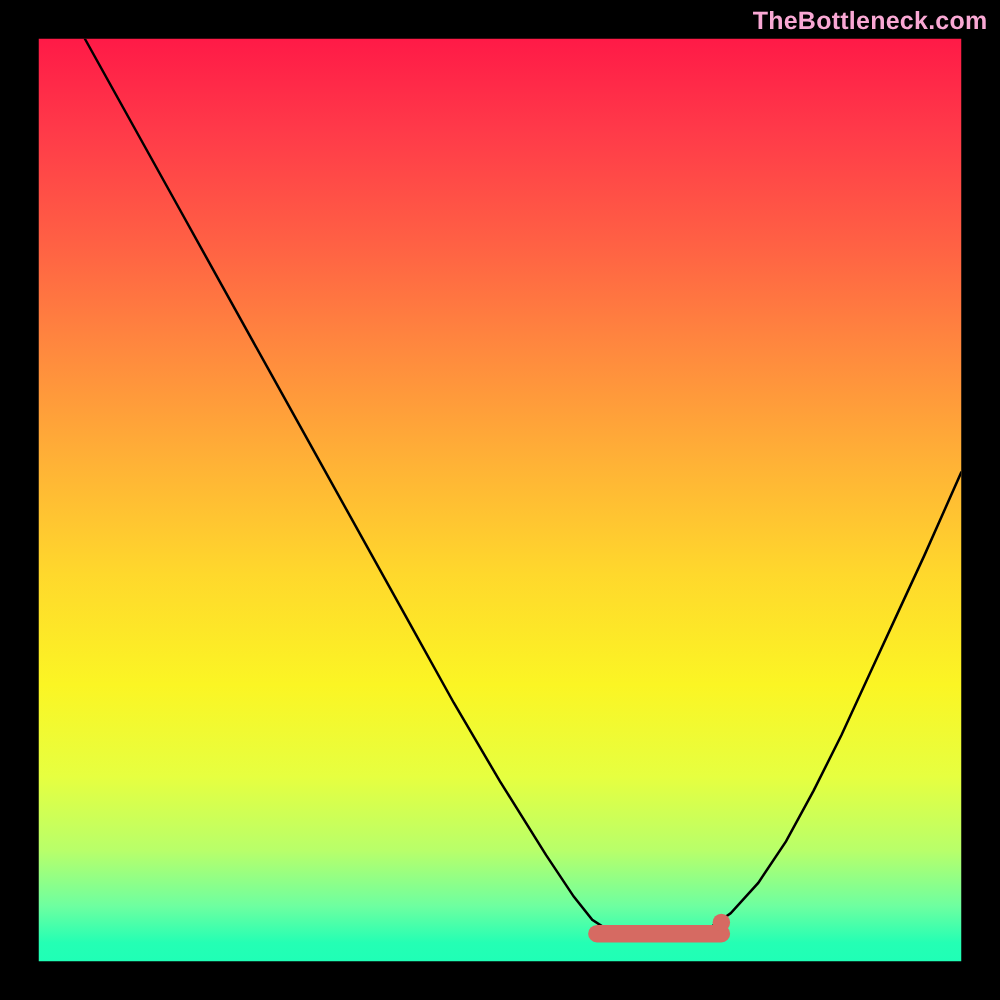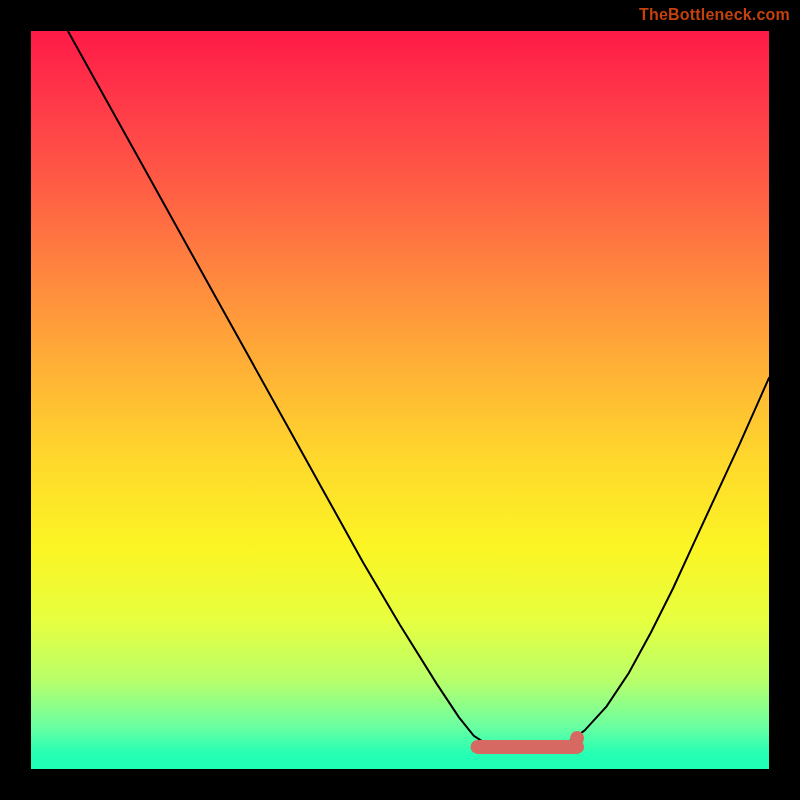--- a/index.html
+++ b/index.html
@@ -35,23 +35,23 @@
       #6effa0 94%,
       #24ffb4 98%,
       #1fffb6 100%
     );
   }
   .watermark {
     position: absolute;
     top: 6px;
     right: 10px;
     font-family: Arial, Helvetica, sans-serif;
-    font-size: 16px;
+    font-size: 20px;
     font-weight: 600;
-    color: #c2410c;
+    color: #f9a8d4;
     letter-spacing: 0.2px;
   }
   svg.curve {
     position: absolute;
     left: 0;
     top: 0;
     width: 738px;
     height: 738px;
   }
 </style>

